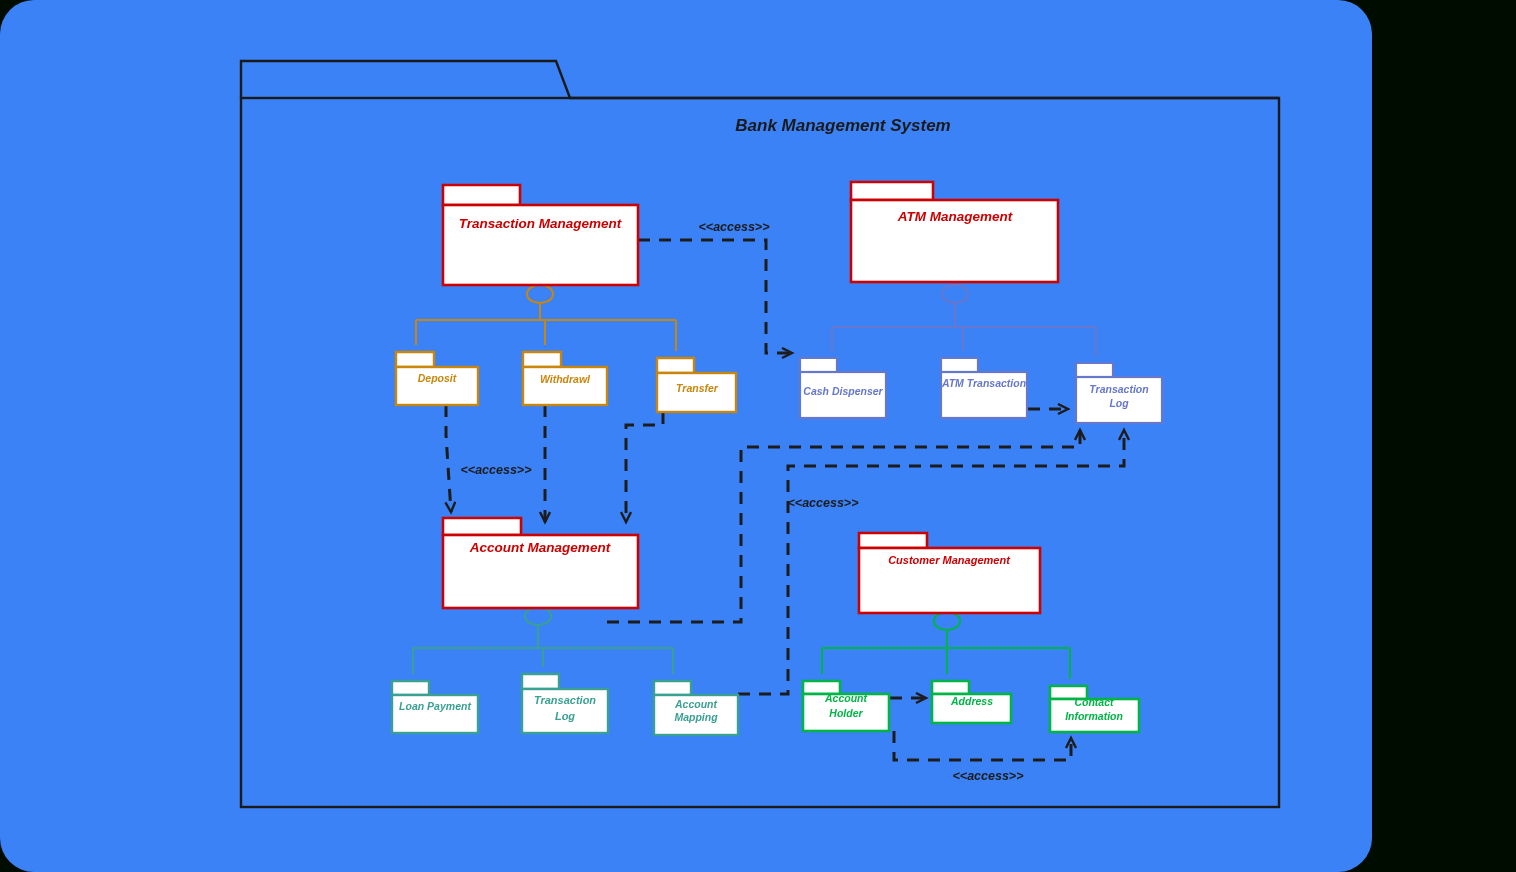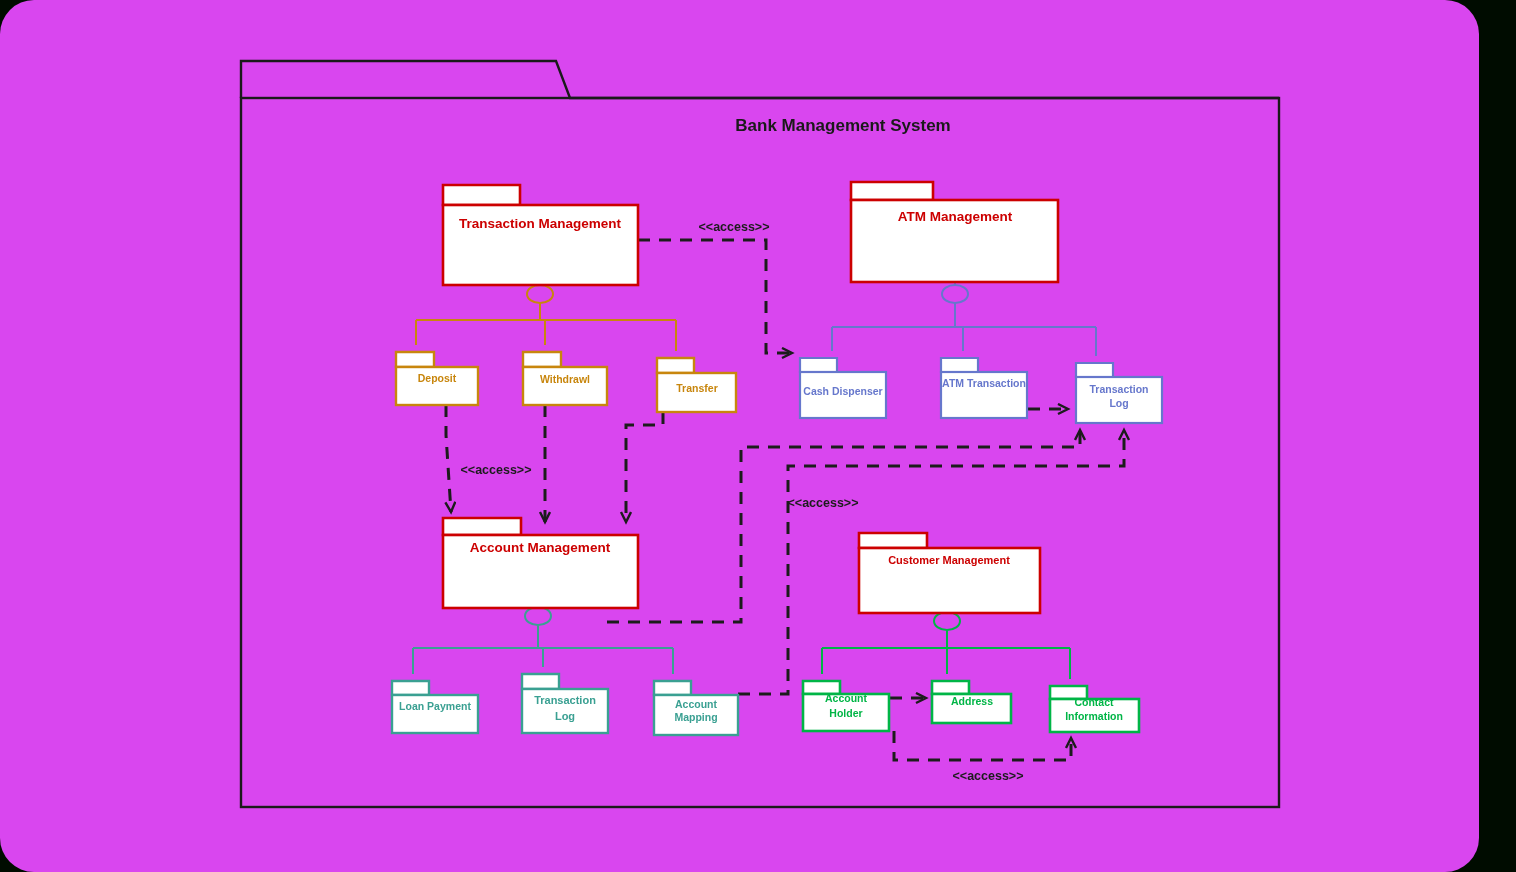--- a/index.html
+++ b/index.html
@@ -3,24 +3,25 @@
 <meta charset="utf-8">
 <style>
   html,body{margin:0;padding:0;}
   body{
     width:1516px;height:872px;
     background:#000c00;
     font-family:"Liberation Sans", sans-serif;
     overflow:hidden;
   }
   #page{
-    position:absolute;left:0;top:0;width:1479px;height:872px;
-    background:#d946ef;
+    position:absolute;left:0;top:0;width:1372px;height:872px;
+    background:#3b82f6;
     border-radius:34px;
     overflow:hidden;
+    font-style:italic;
   }
   #canvas{position:absolute;left:0;top:0;width:1516px;height:872px;}
   svg{display:block;}
   .pkg-title{
     font-family:"Liberation Sans", sans-serif;
     font-weight:bold;
     text-anchor:middle;
     dominant-baseline:middle;
   }
   .diagram-title{

